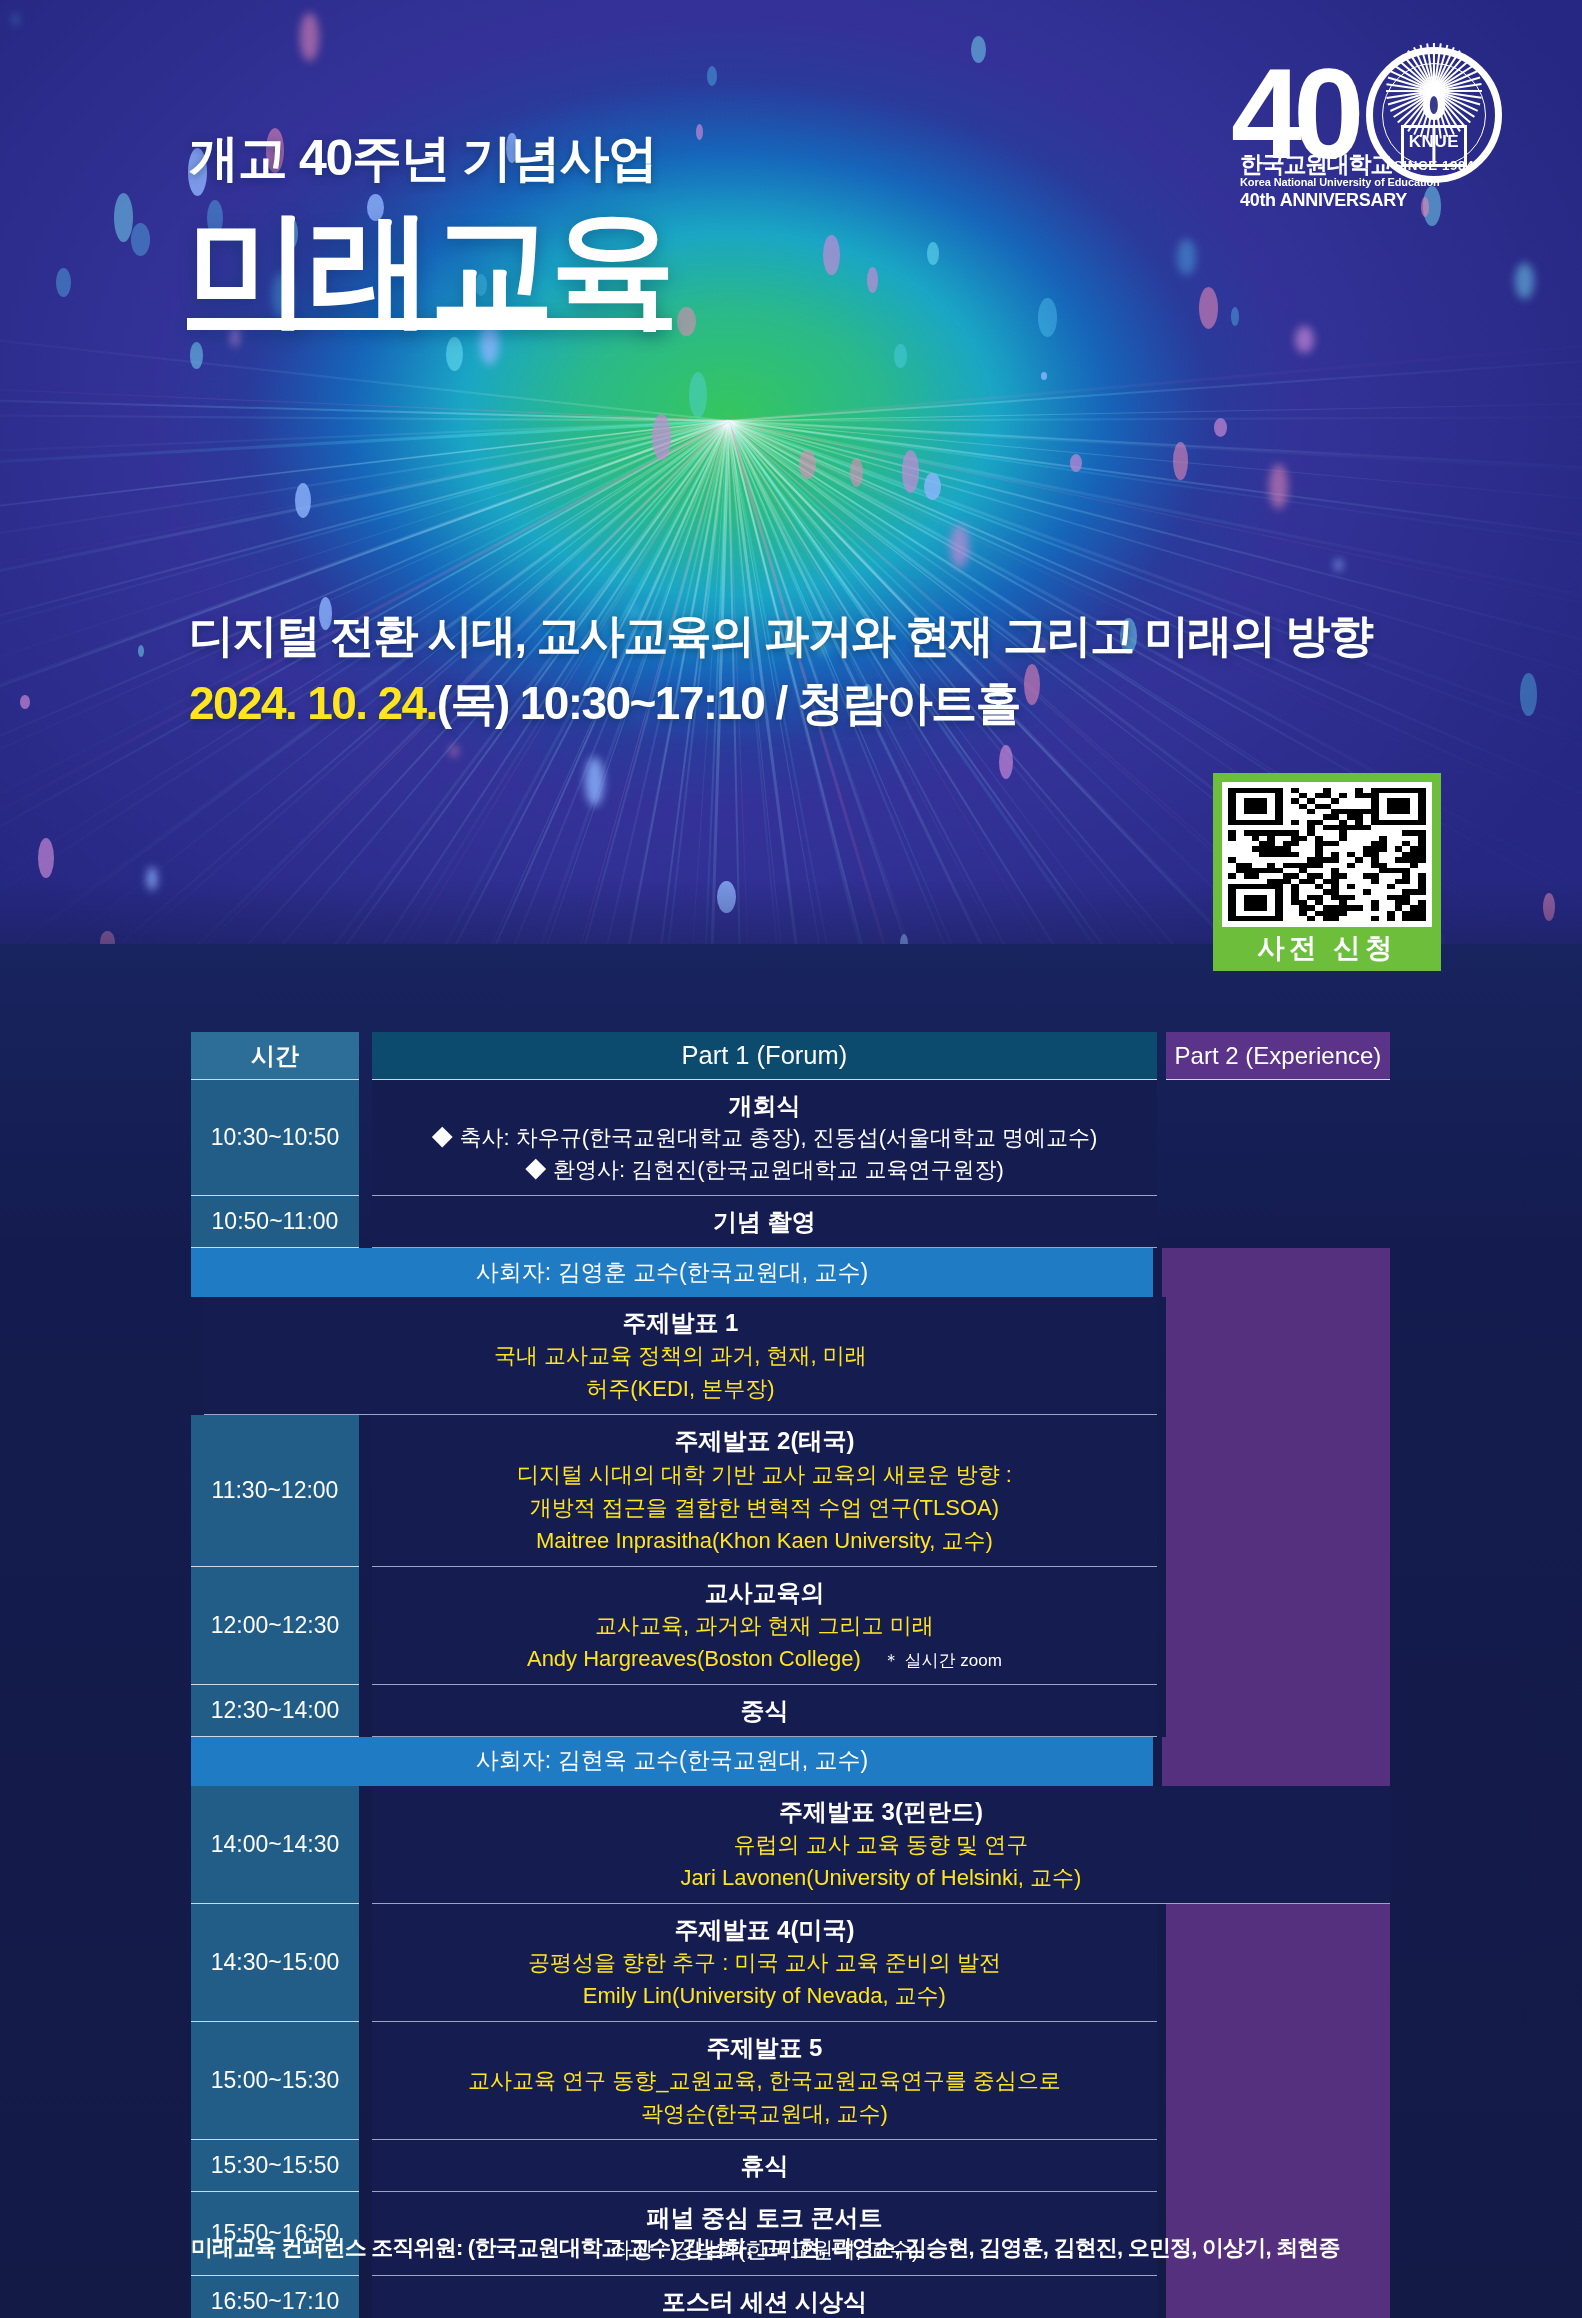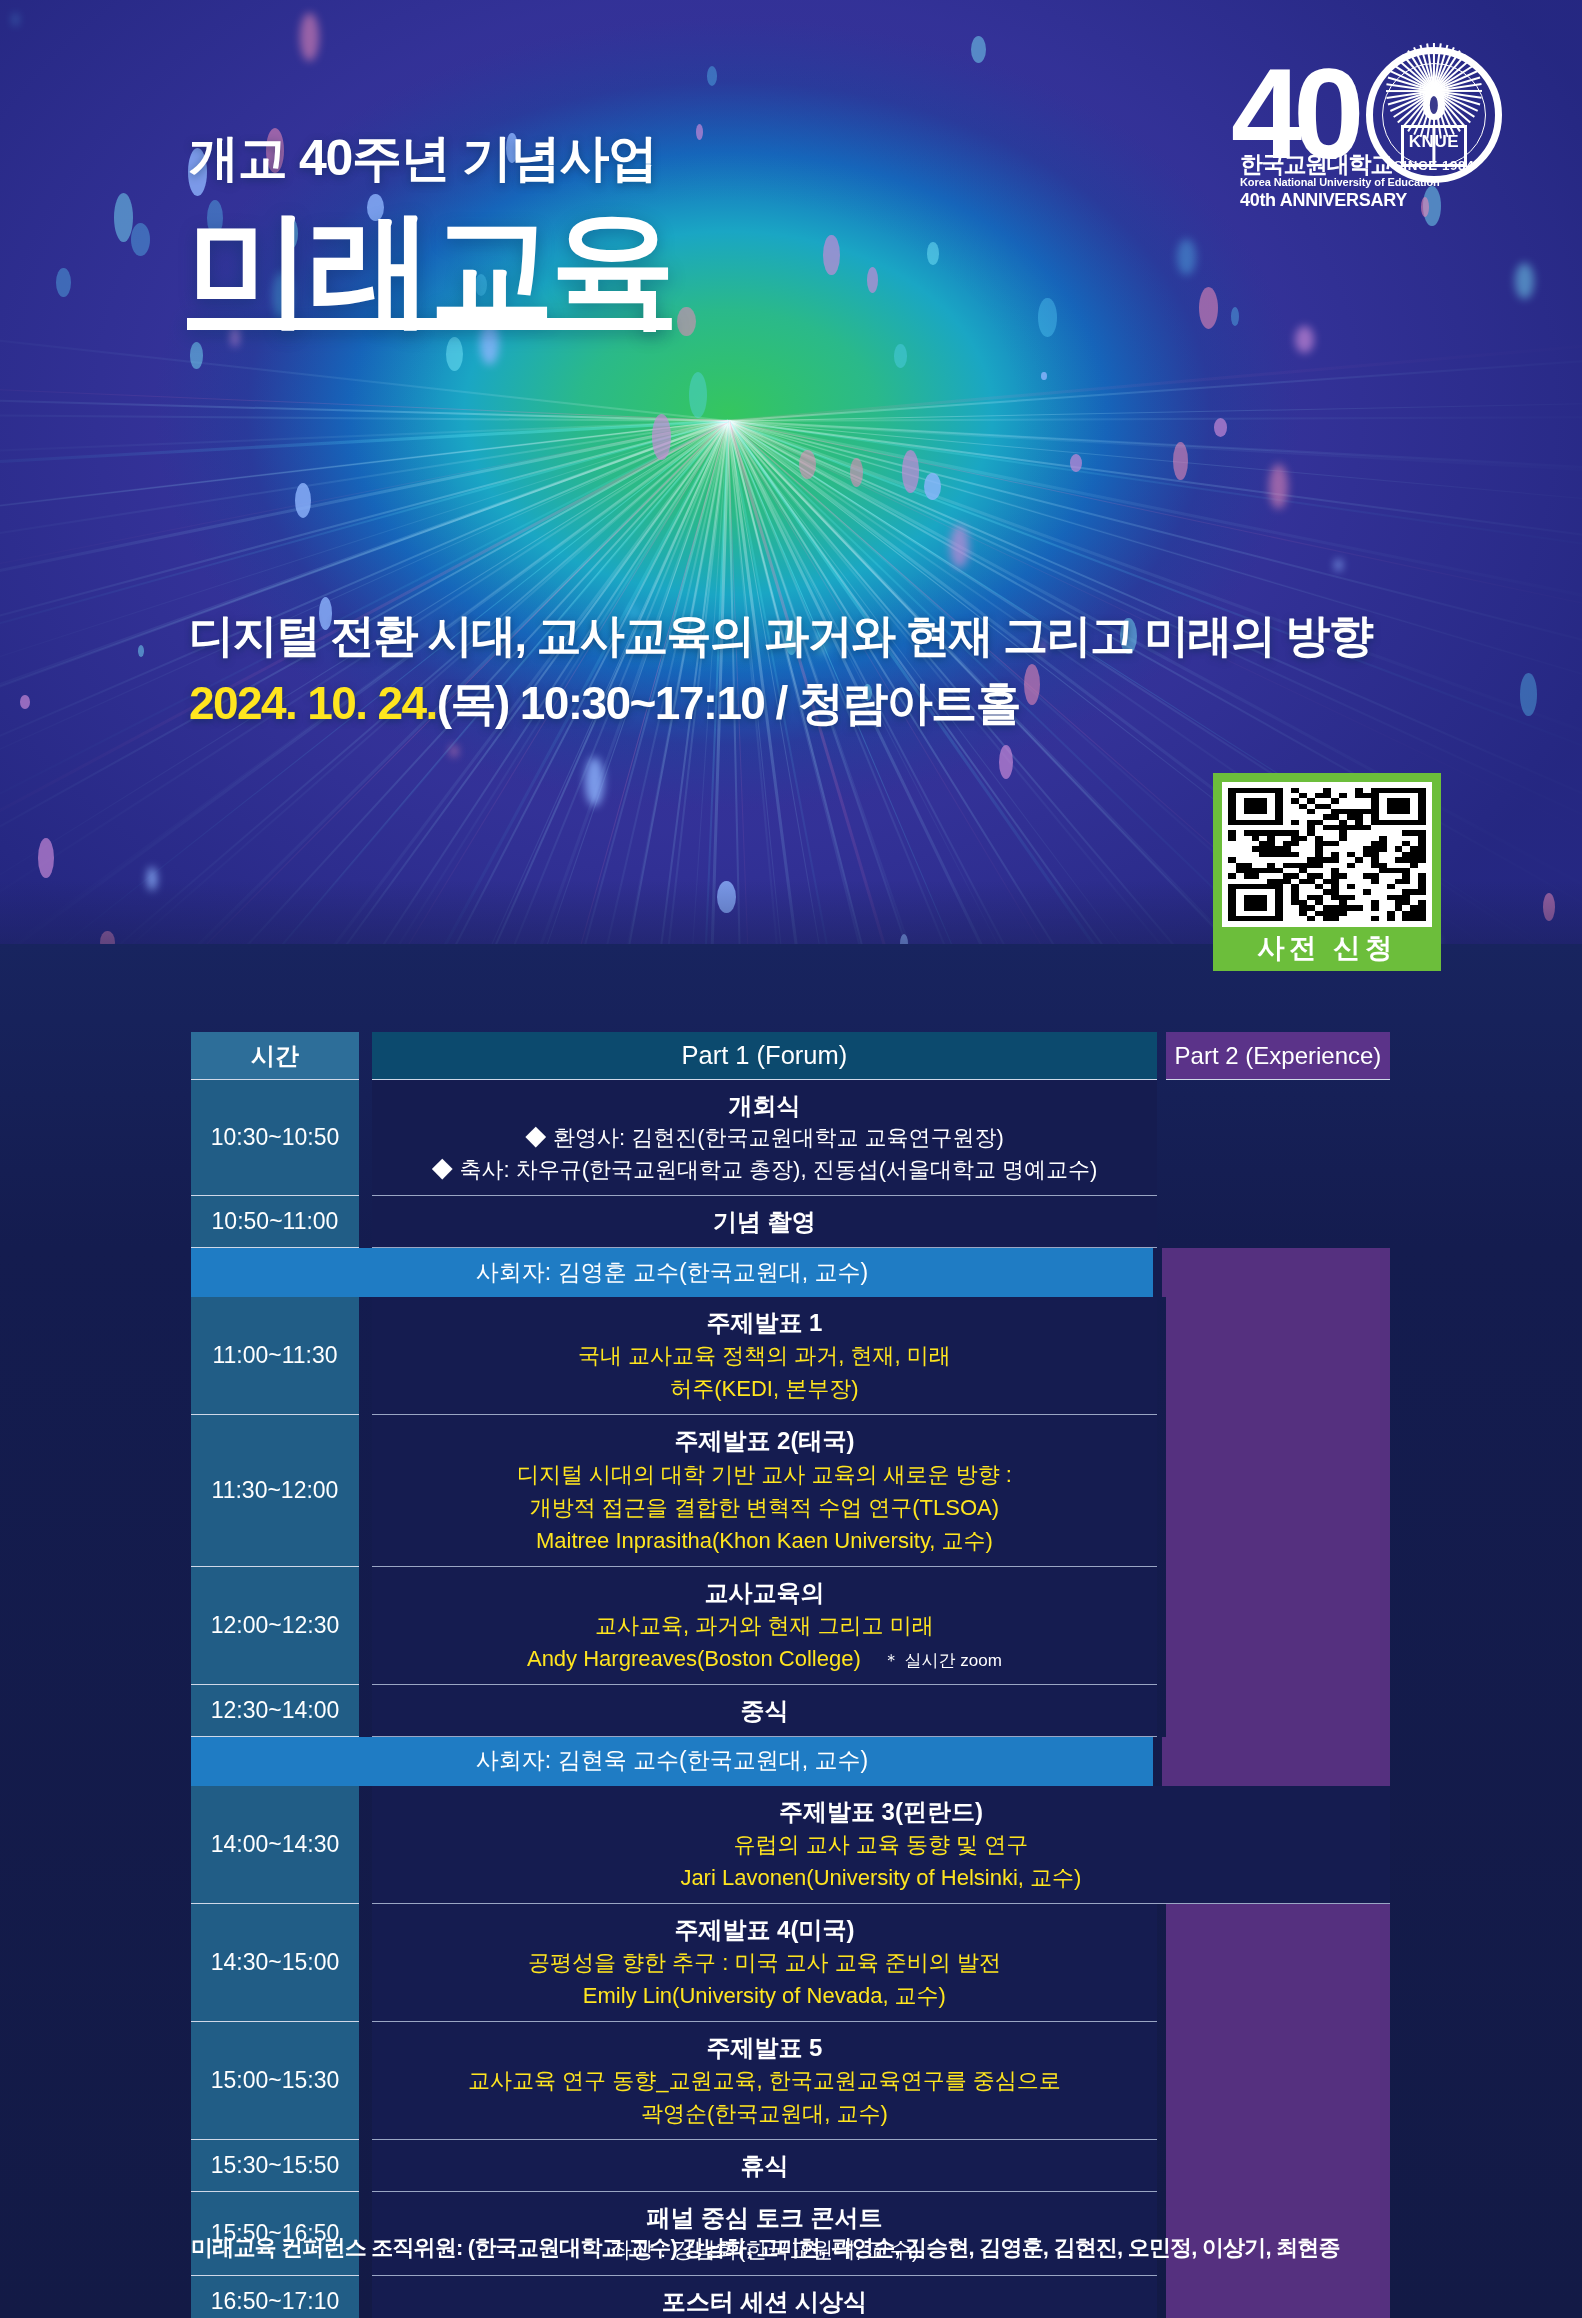--- a/index.html
+++ b/index.html
@@ -1083,38 +1083,37 @@
         <div class="c-time hdr">시간</div>
         <div class="c-main hdr">
           <div class="hdr-txt">Part 1 (Forum)</div>
         </div>
         <div class="c-p2 hdr">Part 2 (Experience)</div>
       </div>
       <div class="srow">
           <div class="c-time">10:30~10:50</div>
           <div class="c-main">
           <div class="row-title">개회식</div>
+          <div class="row-line">◆ 축사: 차우규(한국교원대학교 총장), 진동섭(서울대학교 명예교수)</div>
           <div class="row-line">◆ 환영사: 김현진(한국교원대학교 교육연구원장)</div>
-          <div class="row-line">◆ 축사: 차우규(한국교원대학교 총장), 진동섭(서울대학교 명예교수)</div>
         </div>
           <div class="c-p2 blank" style="display:flex;align-items:center;justify-content:center;text-align:center;"></div>
         </div>
       <div class="srow">
           <div class="c-time">10:50~11:00</div>
           <div class="c-main">
           <div class="row-title">기념 촬영</div>
         </div>
           <div class="c-p2 blank" style="display:flex;align-items:center;justify-content:center;text-align:center;"></div>
         </div>
       <div class="srow moder-wrap">
             <div class="moder">사회자: 김영훈 교수(한국교원대, 교수)</div>
             <div class="moder-p2 c-p2 fill"></div>
           </div>
       <div class="srow">
-          <div class="c-time">11:00~11:30</div>
           <div class="c-main">
           <div class="row-title">주제발표 1</div>
           <div class="row-y">국내 교사교육 정책의 과거, 현재, 미래</div>
           <div class="row-y">허주(KEDI, 본부장)</div>
         </div>
           <div class="c-p2 fill" style="display:flex;align-items:center;justify-content:center;text-align:center;"></div>
         </div>
       <div class="srow">
           <div class="c-time">11:30~12:00</div>
           <div class="c-main">

